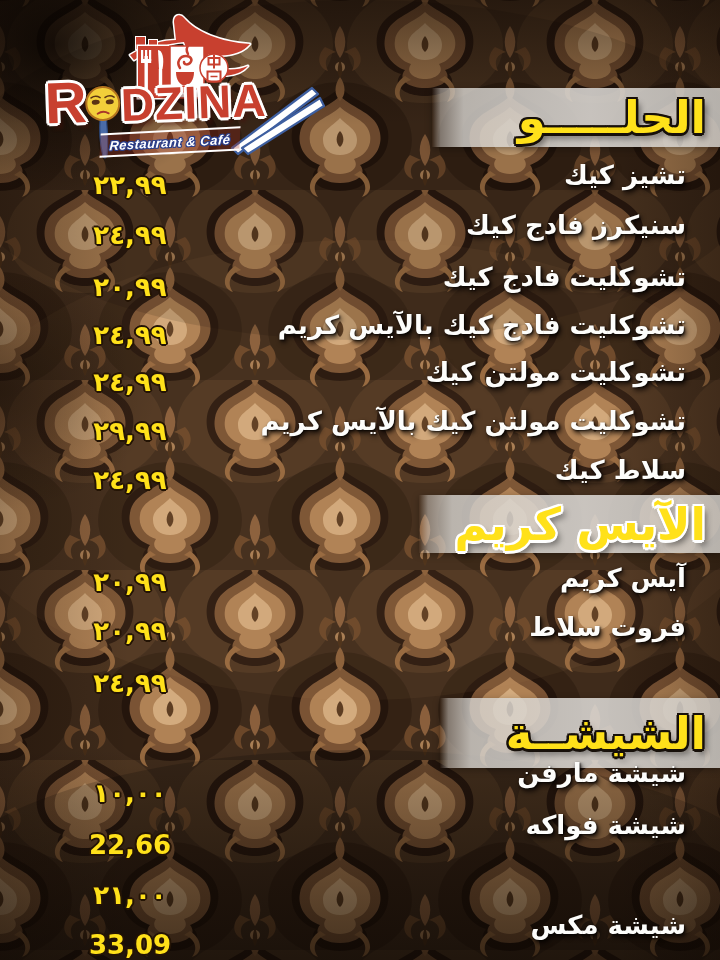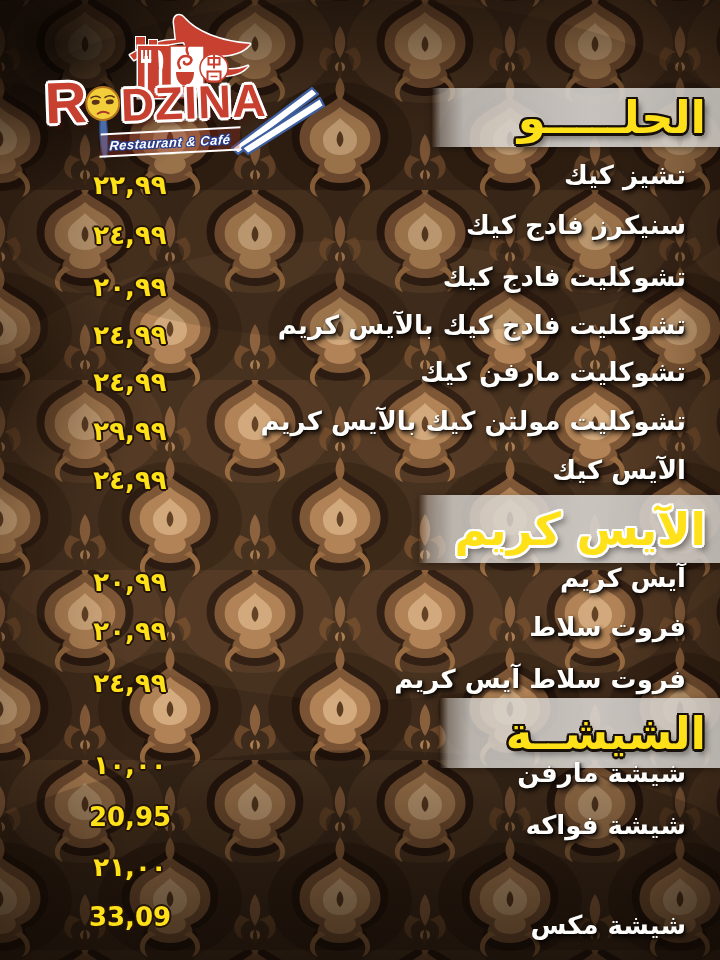--- a/index.html
+++ b/index.html
@@ -31,21 +31,21 @@
   .row{position:absolute;left:0;width:720px;height:36px;z-index:2;}
   .iname{position:absolute;right:34px;top:0;line-height:36px;font-size:26px;font-weight:bold;
          color:#fdfdfb;white-space:nowrap;
          text-shadow:2px 3px 5px rgba(5,2,0,.9),1px 1px 2px rgba(5,2,0,.8);text-align:right;}
   .price{position:absolute;left:80px;width:100px;top:0;text-align:center;line-height:36px;
          font-size:26px;font-weight:bold;color:#ffe11a;white-space:nowrap;
          text-shadow:2px 0 #241405,-2px 0 #241405,0 2px #241405,0 -2px #241405,
          1.4px 1.4px #241405,-1.4px 1.4px #241405,1.4px -1.4px #241405,-1.4px -1.4px #241405;}
   .sec1 .price{transform:translateY(10px);}
   .sec2 .price{transform:translateY(4px);}
-  .sec3 .price{transform:translateY(-8px);}
+  .sec3 .price{transform:translateY(-8px);margin-top:28px;}
   
   .logo{position:absolute;left:40px;top:0;width:270px;height:165px;z-index:4;}
   .pagoda{position:absolute;left:52px;top:10px;}
   .brand-row{position:absolute;left:5px;top:78px;width:260px;height:60px;
              transform:rotate(-2deg);font-family:"Liberation Sans",sans-serif;}
   .brand-letter{color:#c8402f;font-weight:bold;
       text-shadow:3px 0 #fff,-3px 0 #fff,0 3px #fff,0 -3px #fff,
       2px 2px #fff,-2px 2px #fff,2px -2px #fff,-2px -2px #fff,
       5px 6px 4px rgba(70,15,8,.45);}
   .brand-r{position:absolute;left:0;top:-8px;font-size:58px;line-height:58px;}
@@ -183,58 +183,57 @@
   <div class="row sec1" style="top:259px">
     <span class="price" dir="ltr">٢٠,٩٩</span>
     <span class="iname" dir="rtl">تشوكليت فادج كيك</span>
   </div>
   <div class="row sec1" style="top:307px">
     <span class="price" dir="ltr">٢٤,٩٩</span>
     <span class="iname" dir="rtl">تشوكليت فادج كيك بالآيس كريم</span>
   </div>
   <div class="row sec1" style="top:354px">
     <span class="price" dir="ltr">٢٤,٩٩</span>
-    <span class="iname" dir="rtl">تشوكليت مارفن كيك</span>
+    <span class="iname" dir="rtl">تشوكليت مولتن كيك</span>
   </div>
   <div class="row sec1" style="top:403px">
     <span class="price" dir="ltr">٢٩,٩٩</span>
     <span class="iname" dir="rtl">تشوكليت مولتن كيك بالآيس كريم</span>
   </div>
   <div class="row sec1" style="top:452px">
     <span class="price" dir="ltr">٢٤,٩٩</span>
-    <span class="iname" dir="rtl">الآيس كيك</span>
-  </div>
-
-  <div class="band" style="top:495px;height:68px;left:419px;">
+    <span class="iname" dir="rtl">سلاط كيك</span>
+  </div>
+
+  <div class="band" style="top:495px;height:58px;left:419px;">
     <span class="stitle ol-white">الآيس كريم</span>
   </div>
 
   <div class="row sec2" style="top:560px">
     <span class="price" dir="ltr">٢٠,٩٩</span>
     <span class="iname" dir="rtl">آيس كريم</span>
   </div>
   <div class="row sec2" style="top:609px">
     <span class="price" dir="ltr">٢٠,٩٩</span>
     <span class="iname" dir="rtl">فروت سلاط</span>
   </div>
   <div class="row sec2" style="top:661px">
     <span class="price" dir="ltr">٢٤,٩٩</span>
-    <span class="iname" dir="rtl">فروت سلاط آيس كريم</span>
   </div>
 
   <div class="band" style="top:698px;height:70px;left:440px;">
     <span class="stitle ol-black">الشيشــة</span>
   </div>
 
   <div class="row sec3" style="top:755px">
     <span class="price" dir="ltr">١٠,٠٠</span>
     <span class="iname" dir="rtl">شيشة مارفن</span>
   </div>
   <div class="row sec3" style="top:807px">
-    <span class="price" dir="ltr">20,95</span>
+    <span class="price" dir="ltr">22,66</span>
     <span class="iname" dir="rtl">شيشة فواكه</span>
   </div>
   <div class="row sec3" style="top:857px">
     <span class="price" dir="ltr">٢١,٠٠</span>
   </div>
   <div class="row sec3" style="top:907px">
     <span class="price" dir="ltr">33,09</span>
     <span class="iname" dir="rtl">شيشة مكس</span>
   </div>
 

